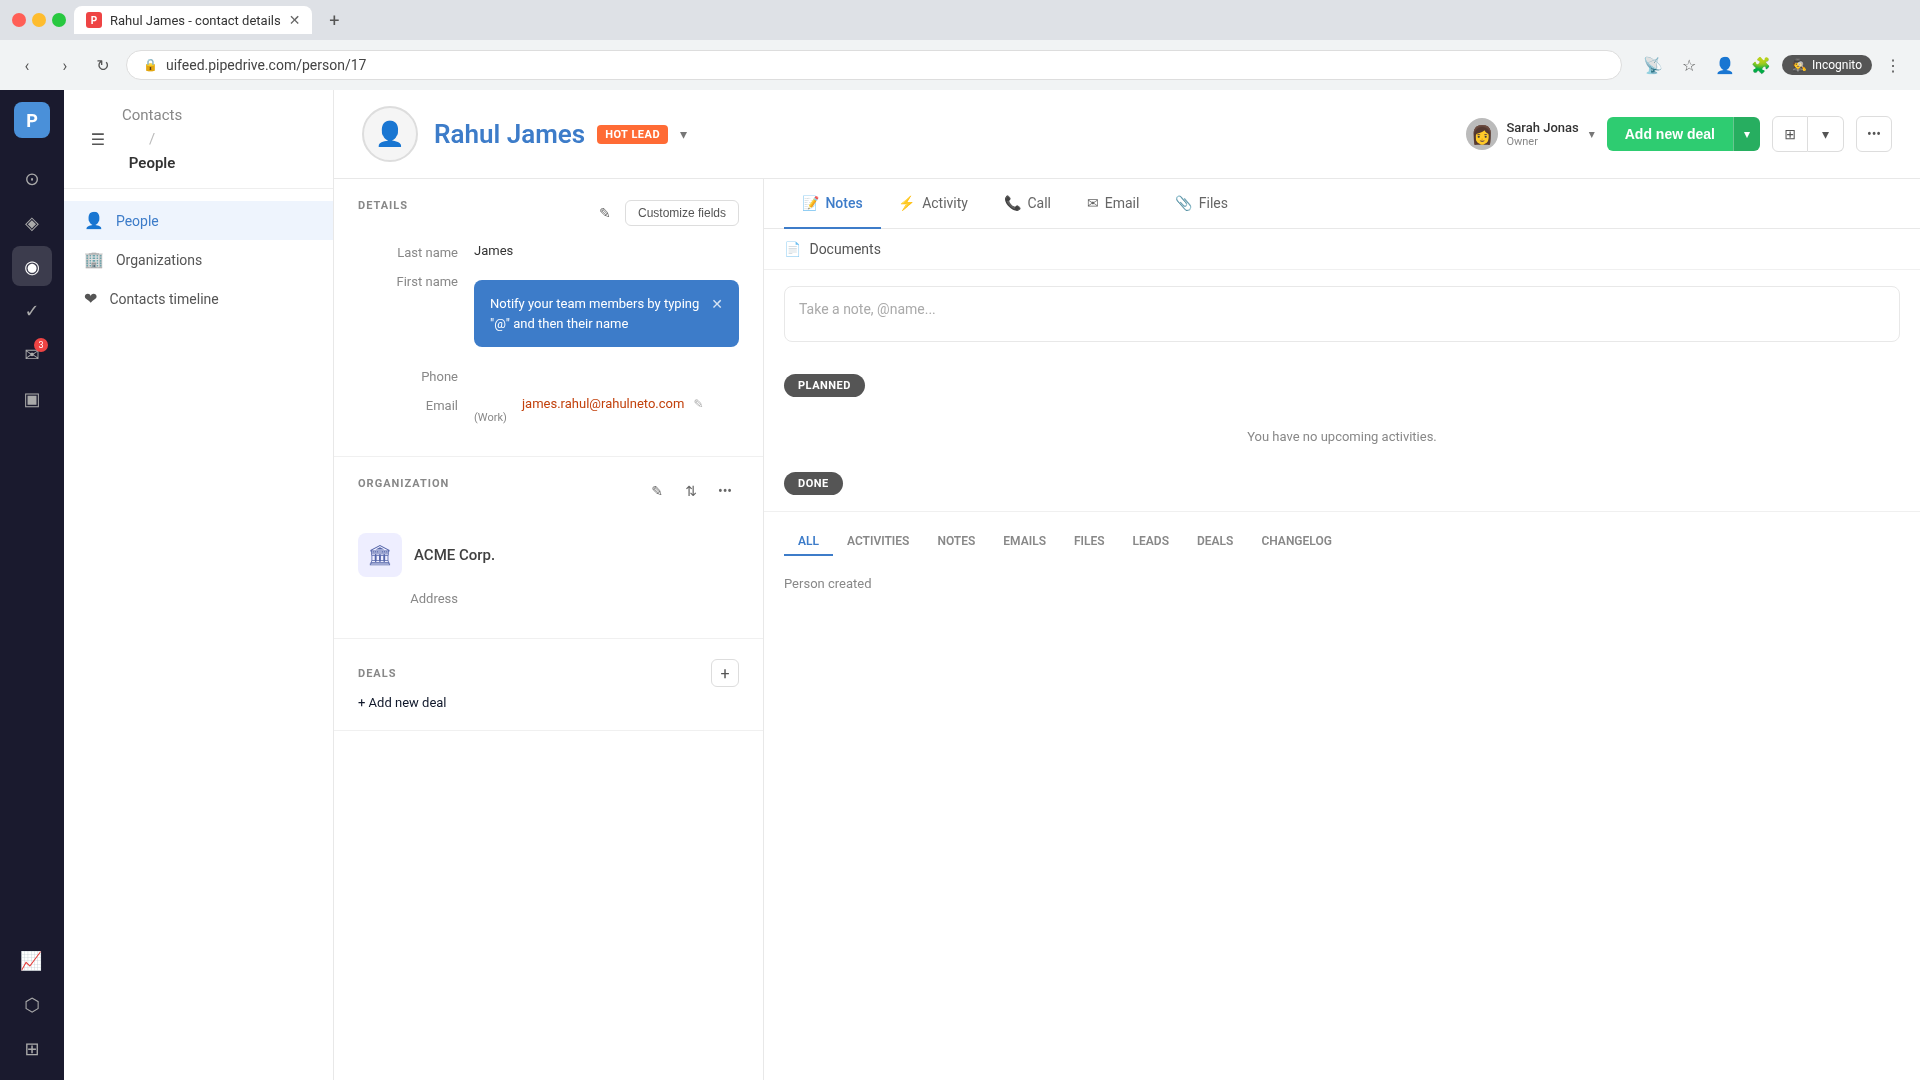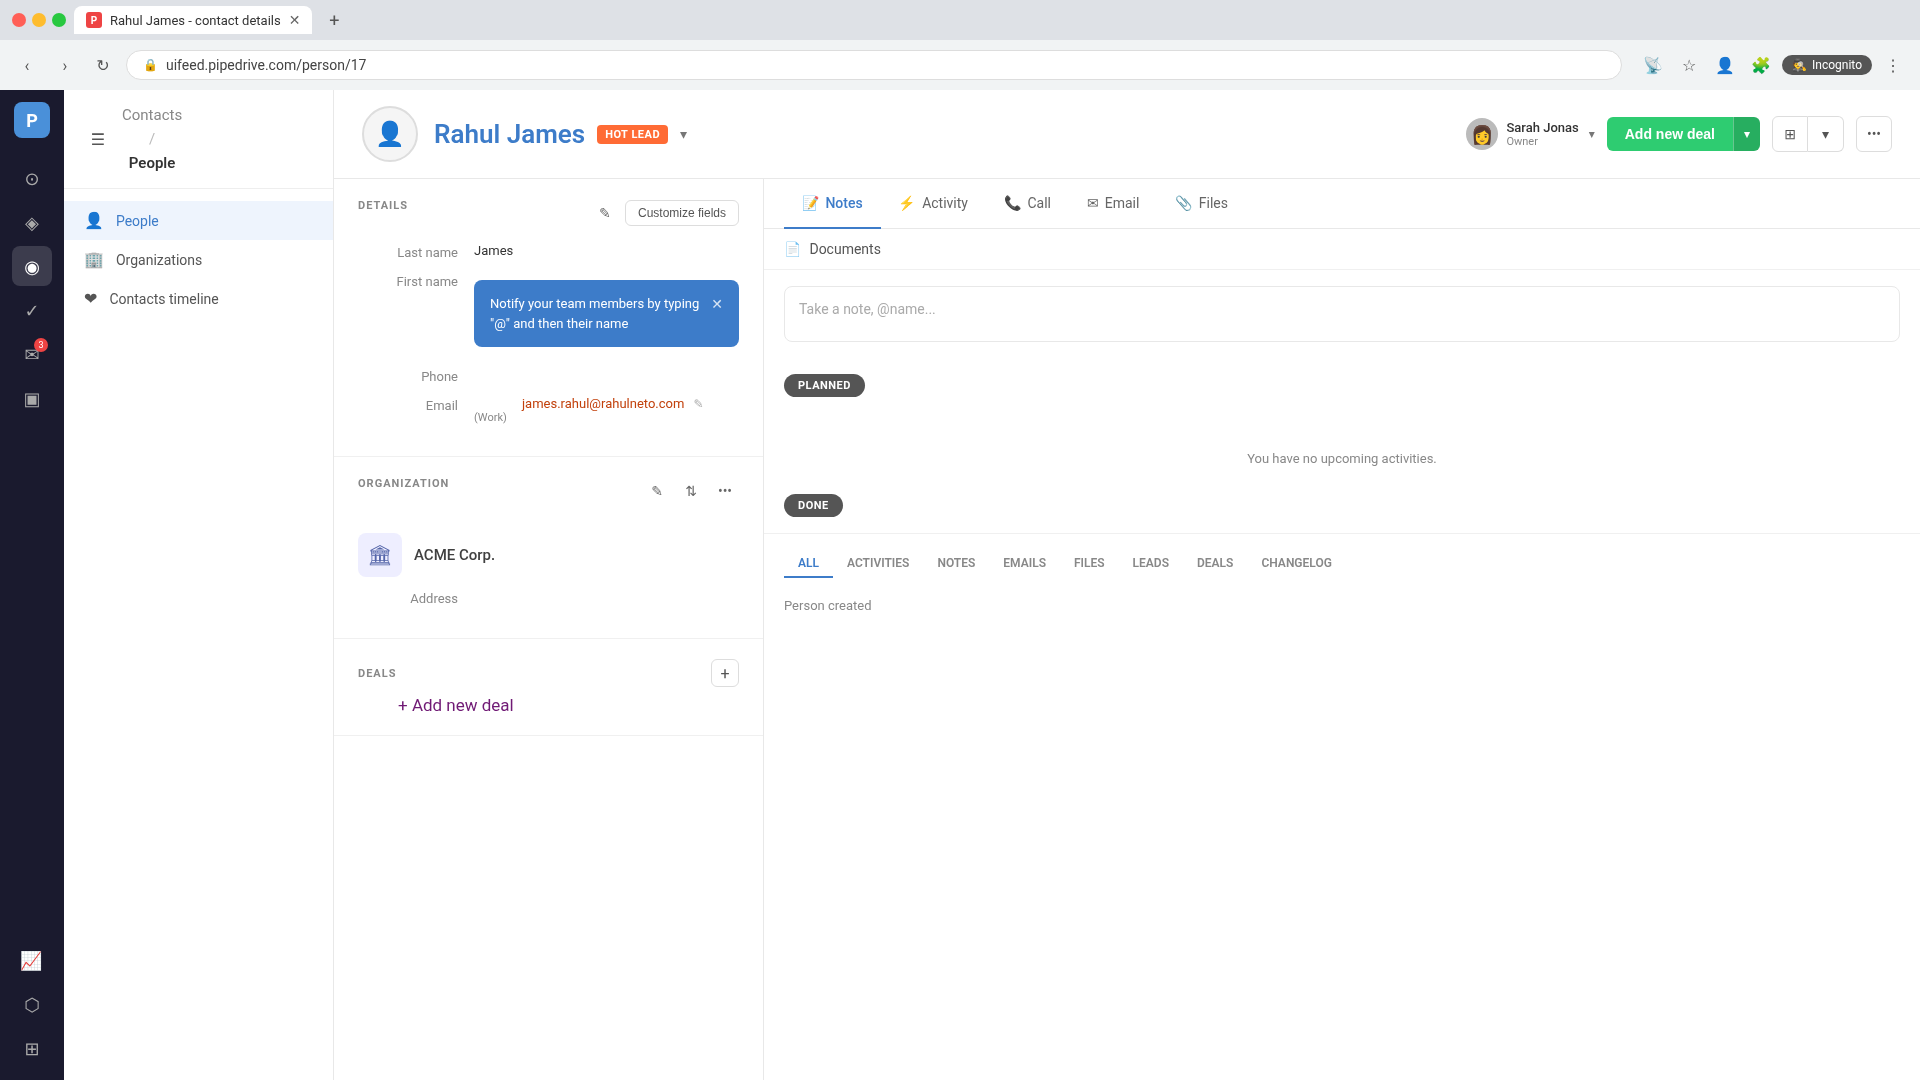--- a/index.html
+++ b/index.html
@@ -91,36 +91,36 @@
     .tooltip-close { margin-left: auto; cursor: pointer; color: rgba(255,255,255,0.8); font-size: 14px; flex-shrink: 0; }
 
     
     .org-card { display: flex; align-items: center; gap: 12px; padding: 12px 0; }
     .org-icon { width: 44px; height: 44px; border-radius: 8px; background: #eef; display: flex; align-items: center; justify-content: center; color: #5566aa; font-size: 20px; }
     .org-name { font-size: 15px; font-weight: 500; color: #404040; }
 
     
     .deals-header { display: flex; align-items: center; justify-content: space-between; margin-bottom: 8px; }
     .add-btn { width: 28px; height: 28px; border-radius: 6px; border: 1px solid #ddd; background: white; display: flex; align-items: center; justify-content: center; cursor: pointer; color: #555; font-size: 16px; }
-    .add-new-deal-link { color: #701a75; font-size: 17px; cursor: pointer; margin-left: 40px; }
+    .add-new-deal-link { color: #0f172a; font-size: 13px; cursor: pointer; }
 
     
     .right-panel { flex: 1; background: white; overflow-y: auto; }
     .tab-bar { display: flex; align-items: center; padding: 0 20px; border-bottom: 1px solid #e8e8e8; background: white; }
     .tab { display: flex; align-items: center; gap: 6px; padding: 16px 18px; font-size: 14px; color: #666; cursor: pointer; border-bottom: 2px solid transparent; margin-bottom: -1px; }
     .tab.active { color: #3d7cc9; border-bottom-color: #3d7cc9; font-weight: 500; }
     .tab-icon { font-size: 14px; }
 
     
     .notes-area { padding: 16px 20px; }
     .note-input { width: 100%; border: 1px solid #e8e8e8; border-radius: 8px; padding: 14px; font-size: 14px; color: #aaa; min-height: 56px; cursor: text; }
 
     
     .activity-section { padding: 16px 20px; }
-    .planned-badge { background: #555; color: white; font-size: 11px; font-weight: 700; padding: 5px 14px; border-radius: 20px; letter-spacing: 0.5px; display: inline-block; margin-bottom: 22px; }
+    .planned-badge { background: #555; color: white; font-size: 11px; font-weight: 700; padding: 5px 14px; border-radius: 20px; letter-spacing: 0.5px; display: inline-block; margin-bottom: 0; }
     .done-badge { background: #555; color: white; font-size: 11px; font-weight: 700; padding: 5px 14px; border-radius: 20px; letter-spacing: 0.5px; display: inline-block; }
     .no-activity-text { font-size: 13px; color: #888; margin-bottom: 8px; }
     .schedule-link { color: #3d7cc9; font-size: 13px; cursor: pointer; }
 
     
     .history-tabs { display: flex; align-items: center; gap: 0; padding: 16px 20px 8px; border-top: 1px solid #f0f0f0; flex-wrap: wrap; }
     .history-tab { padding: 6px 14px; font-size: 12px; font-weight: 600; color: #888; cursor: pointer; border-bottom: 2px solid transparent; }
     .history-tab.active { color: #3d7cc9; border-bottom-color: #3d7cc9; }
 
     

